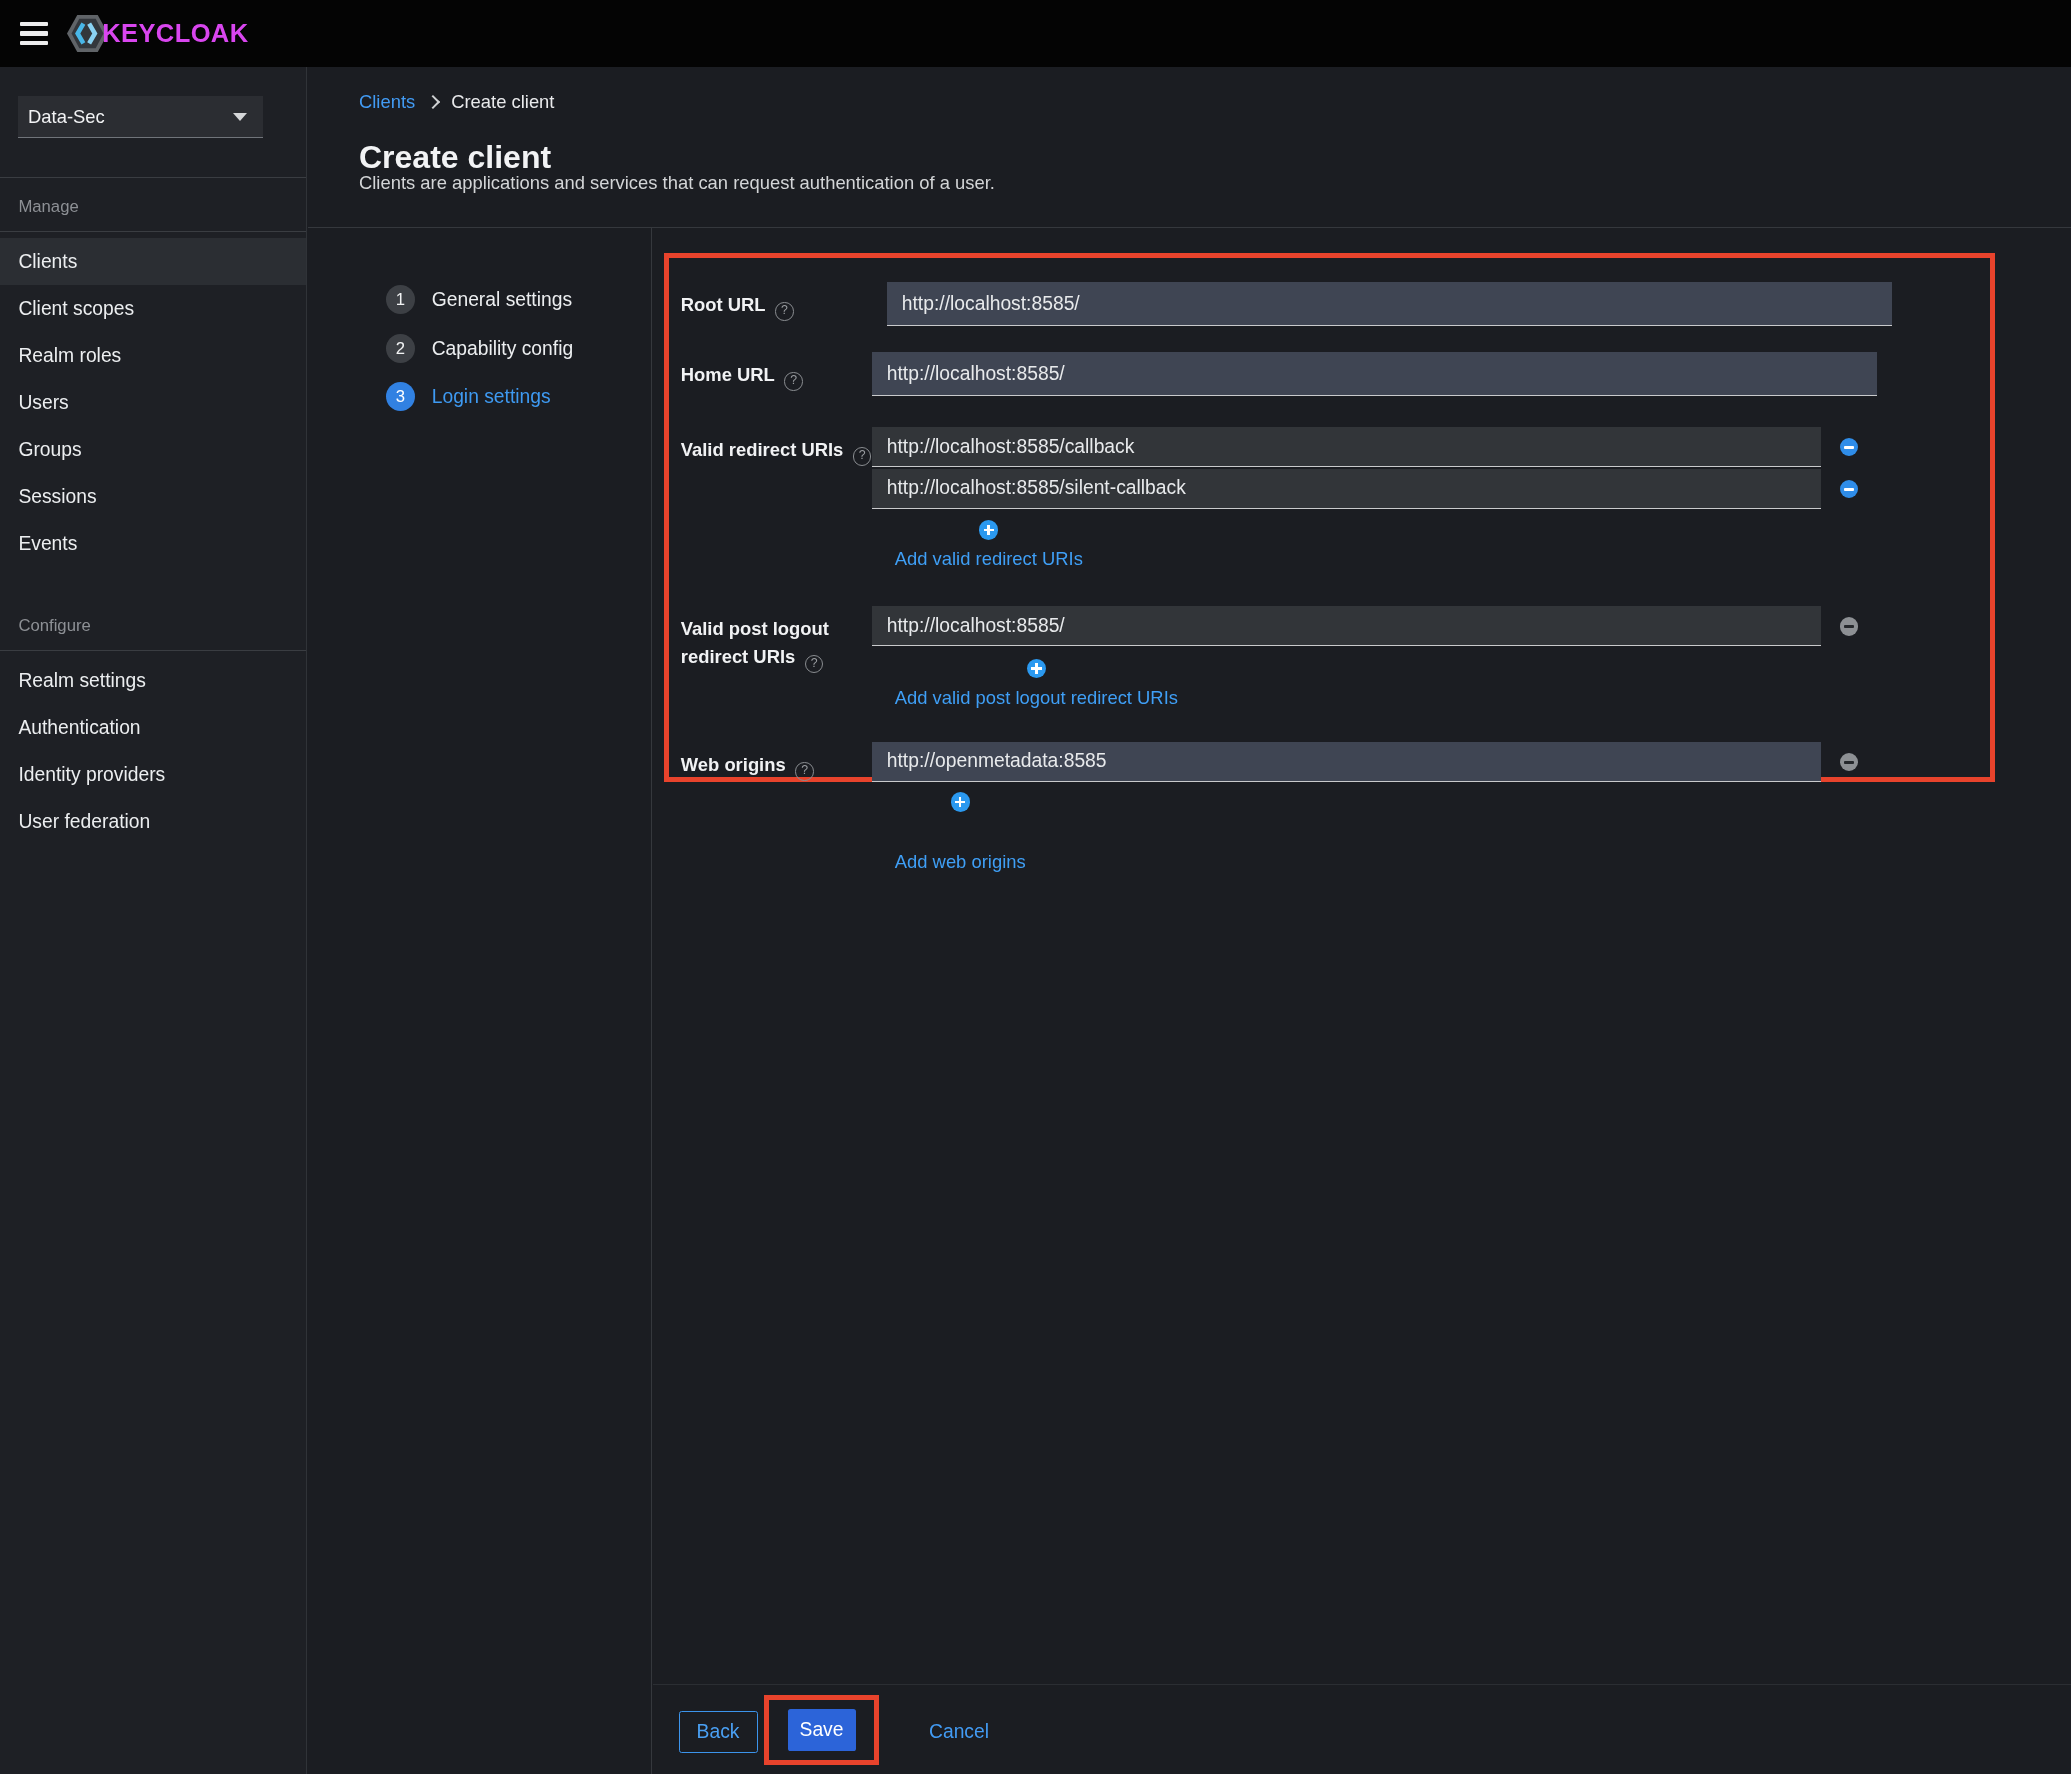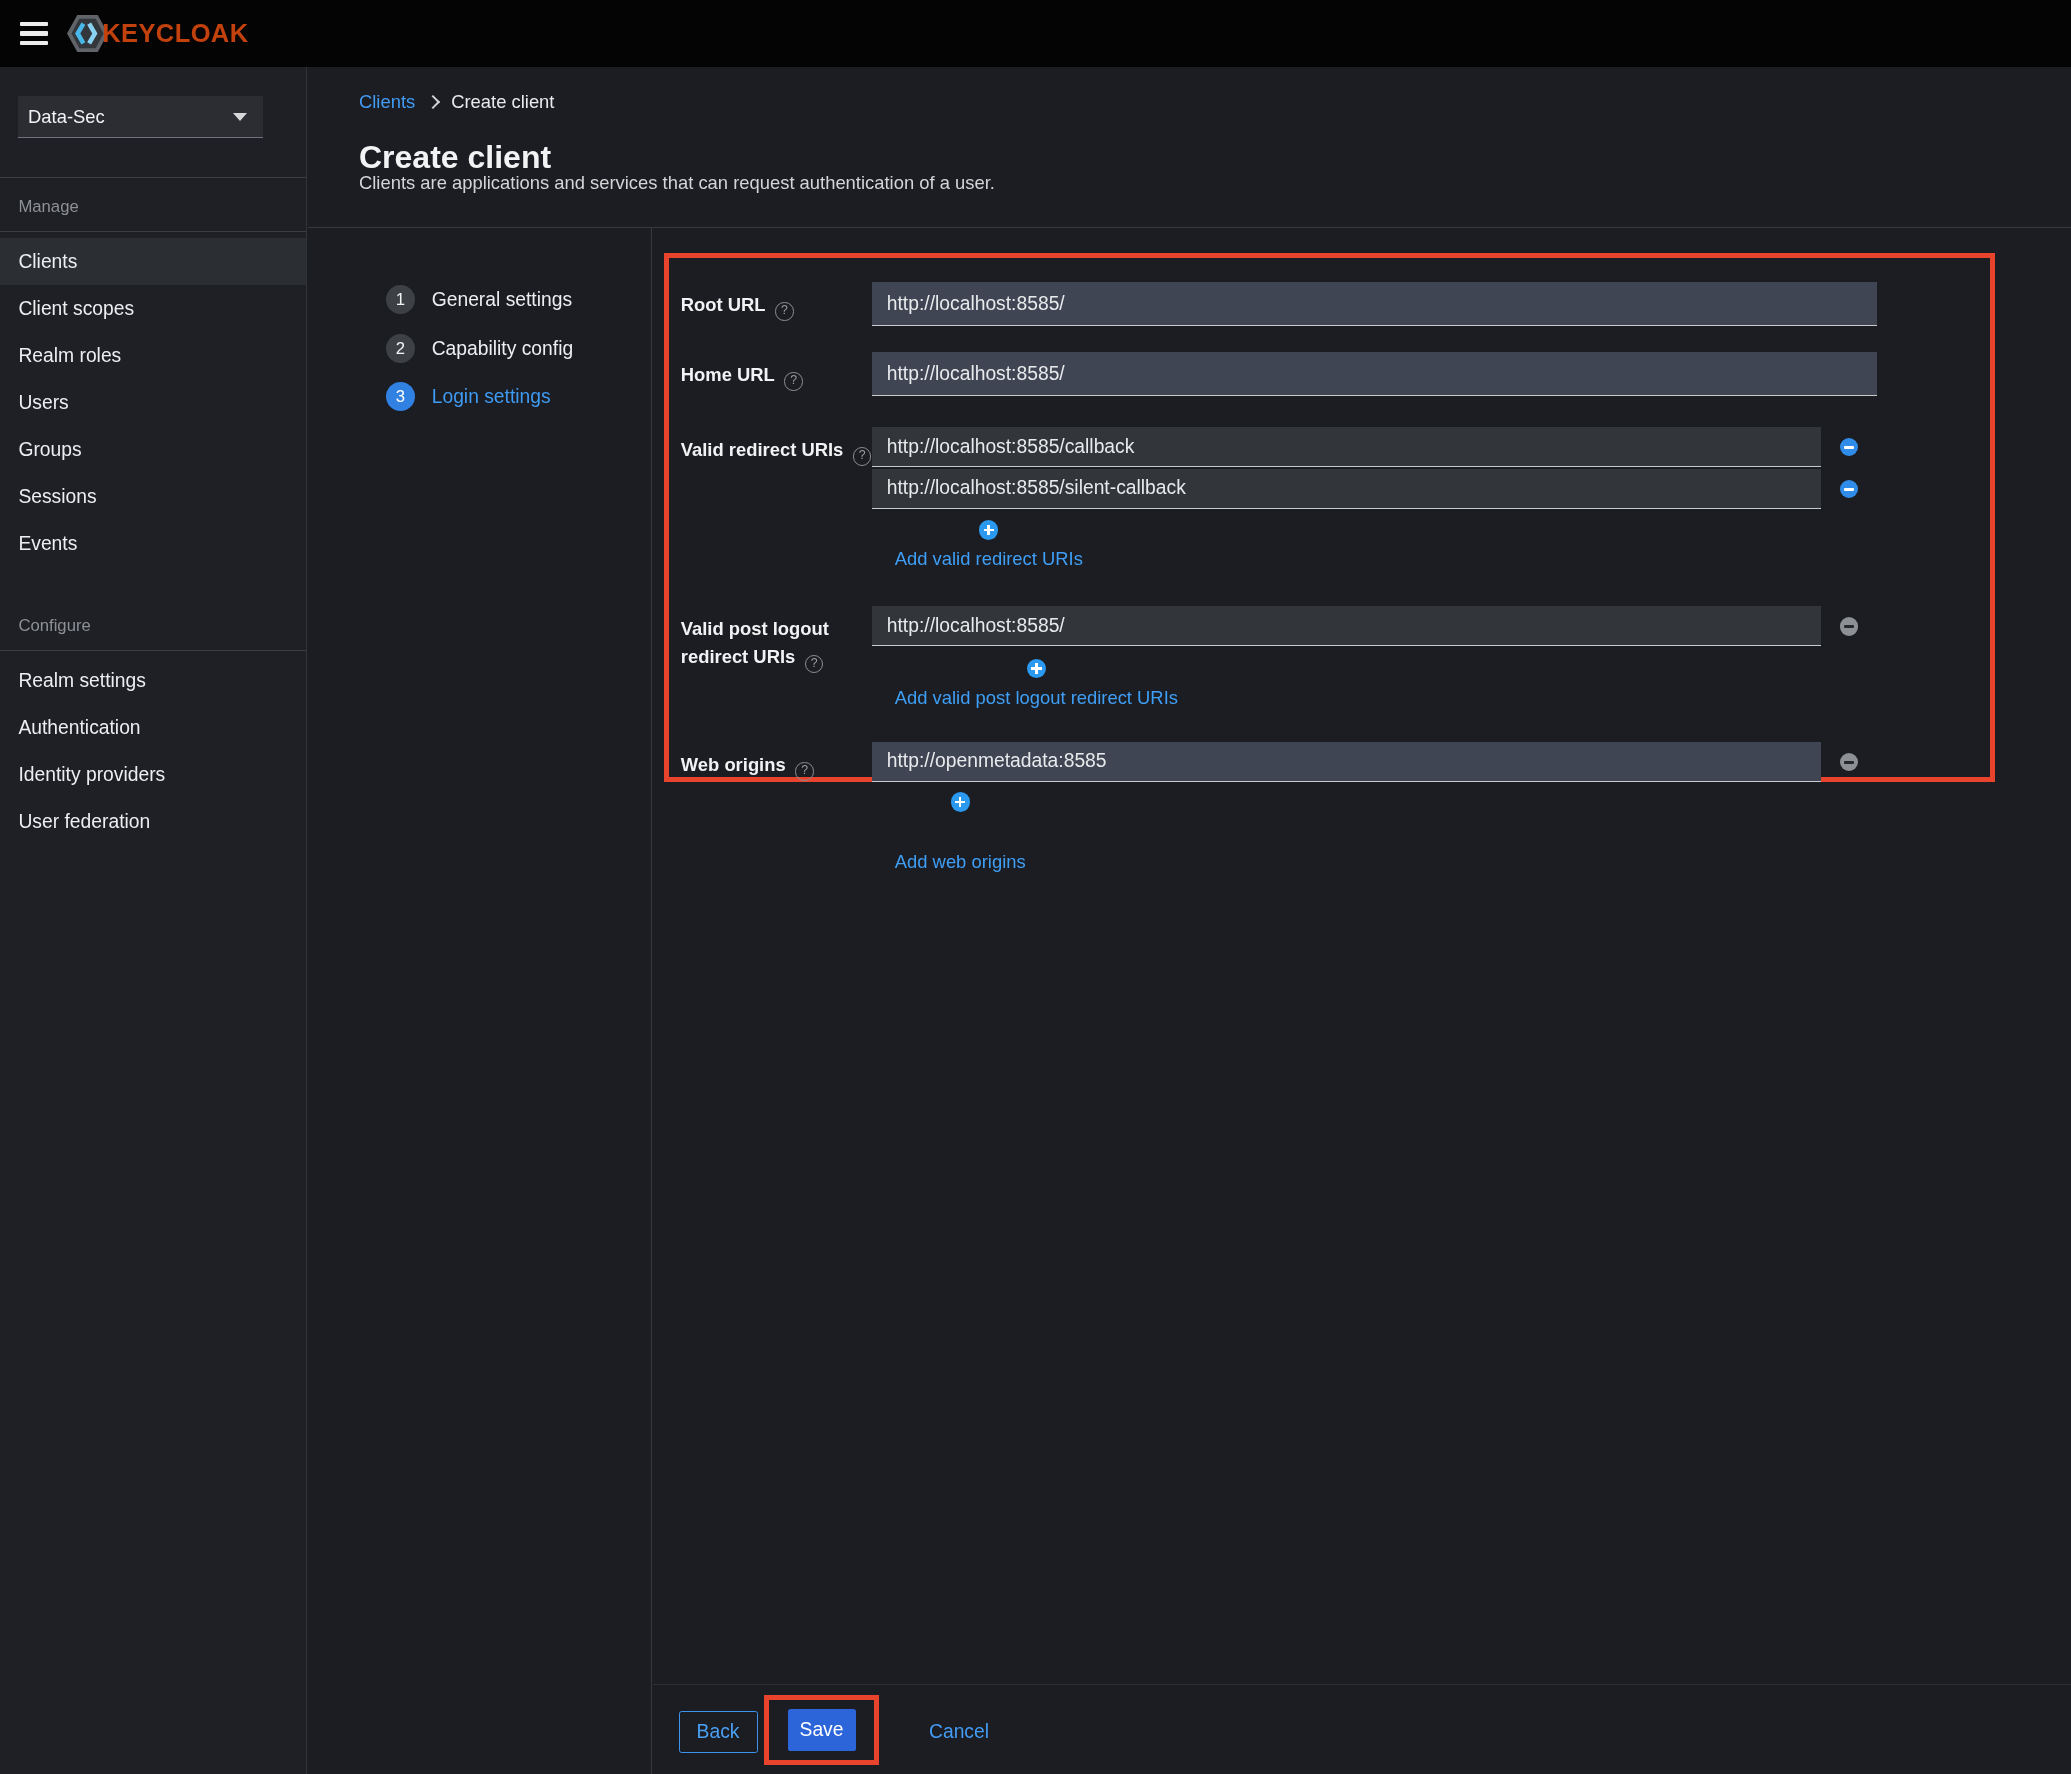--- a/index.html
+++ b/index.html
@@ -7,21 +7,21 @@
         font-family:"Liberation Sans",sans-serif;-webkit-font-smoothing:antialiased;}
 
   
   .masthead{position:absolute;left:0;top:0;width:100%;height:67px;background:#040404;
             display:flex;align-items:center;}
   .hamburger{margin-left:20px;width:28px;height:24px;display:flex;flex-direction:column;
              justify-content:space-between;cursor:pointer;}
   .hamburger span{display:block;height:4.4px;background:#ededee;border-radius:0.9px;}
   .logo{display:flex;align-items:center;margin-left:19.3px;}
   .logo svg{width:41px;height:39px;display:block;}
-  .brand{color:#c2410c;font-size:25.5px;font-weight:700;letter-spacing:0.4px;margin-left:-6.1px;}
+  .brand{color:#d946ef;font-size:25.5px;font-weight:700;letter-spacing:0.4px;margin-left:-6.1px;}
 
   
   .sidebar{position:absolute;left:0;top:67px;width:307px;bottom:0;background:#1e2025;
            border-right:0.9px solid #303338;box-sizing:border-box;}
   .realm-selector{position:absolute;left:17.6px;top:29px;width:245px;height:42px;background:#2b2d32;
                   border-bottom:1.8px solid #70747a;display:flex;align-items:center;
                   justify-content:space-between;padding:0 16px 0 10.5px;box-sizing:border-box;
                   color:#f2f3f5;font-size:18.4px;cursor:pointer;}
   .caret-down{width:0;height:0;border-left:7px solid transparent;border-right:7px solid transparent;
               border-top:8px solid #d5d7d9;}
@@ -57,21 +57,21 @@
                font-size:16.7px;display:flex;align-items:center;justify-content:center;flex:0 0 auto;}
   .step-label{font-size:19.3px;color:#eceef0;}
   .step.active .step-circle{background:#3181e2;color:#ffffff;}
   .step.active .step-label{color:#3e9af2;}
 
   .form-panel{position:absolute;left:345px;top:0;right:0;bottom:0;}
   .form-highlight{position:absolute;left:11.4px;top:24.6px;width:1331px;height:529px;
                   border:5.3px solid #e8432c;box-sizing:border-box;padding:24.6px 0 0 11.4px;}
 
   .field-row{display:flex;}
-  .row-root{margin-bottom:26px;} .row-home{margin-bottom:31px;}
+  .row-root{margin-bottom:26px;gap:15px;} .row-home{margin-bottom:31px;}
   .row-redirect{margin-bottom:36px;} .row-postlogout{margin-bottom:33px;}
   .field-label{width:191px;padding-top:8.8px;font-size:18.4px;font-weight:700;color:#f1f2f4;
                line-height:28px;flex:0 0 auto;}
   .help-icon{display:inline-block;vertical-align:-3.5px;margin-left:9.7px;width:18.4px;height:18.4px;
              border-radius:50%;border:1.8px solid #898c90;box-sizing:border-box;color:#9a9da1;
              font-size:12.3px;font-weight:400;line-height:14px;text-align:center;cursor:pointer;}
   .help-icon::after{content:"?";}
   .field-inputs{flex:1;}
   .input-line{display:flex;align-items:center;}
   .input-line + .input-line{margin-top:1.8px;}

